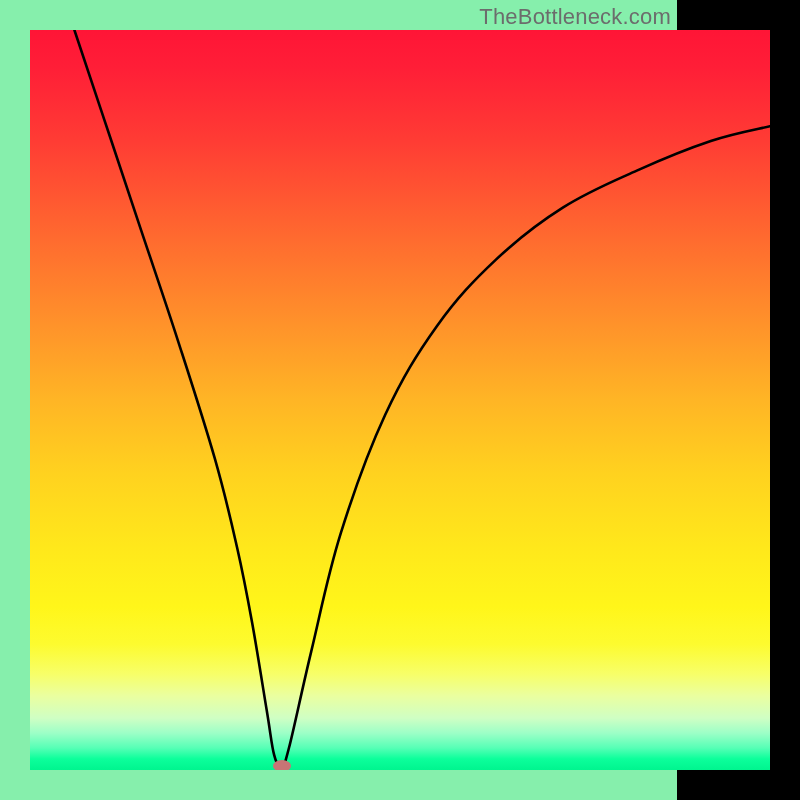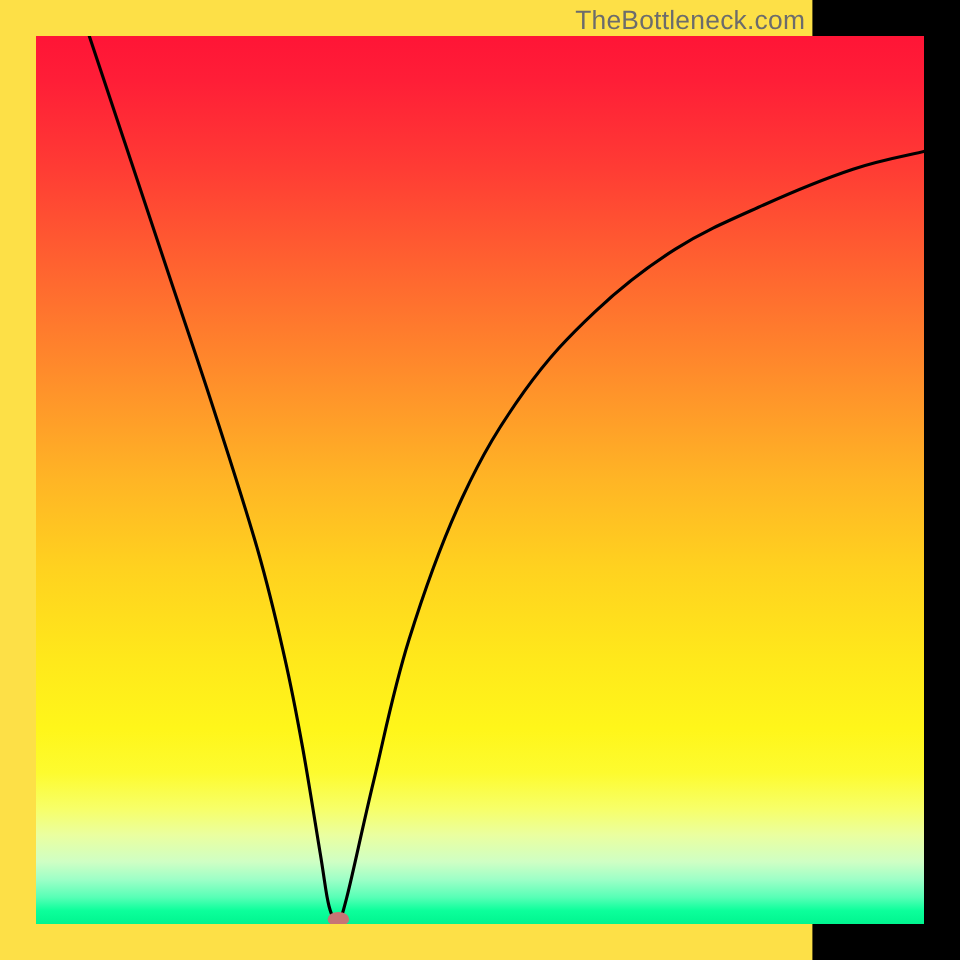--- a/index.html
+++ b/index.html
@@ -18,21 +18,21 @@
     color: #6c6c6c;
     font-size: 22px;
     font-weight: 500;
     z-index: 10;
     letter-spacing: 0.2px;
   }
   .outer {
     position: absolute;
     left: 0; top: 0;
     width: 677px; height: 800px;
-    background: #fde047;
+    background: #86efac;
   }
   .plot {
     position: absolute;
     left: 30px;
     top: 30px;
     width: 740px;
     height: 740px;
     overflow: hidden;
   }
   .gradient {

